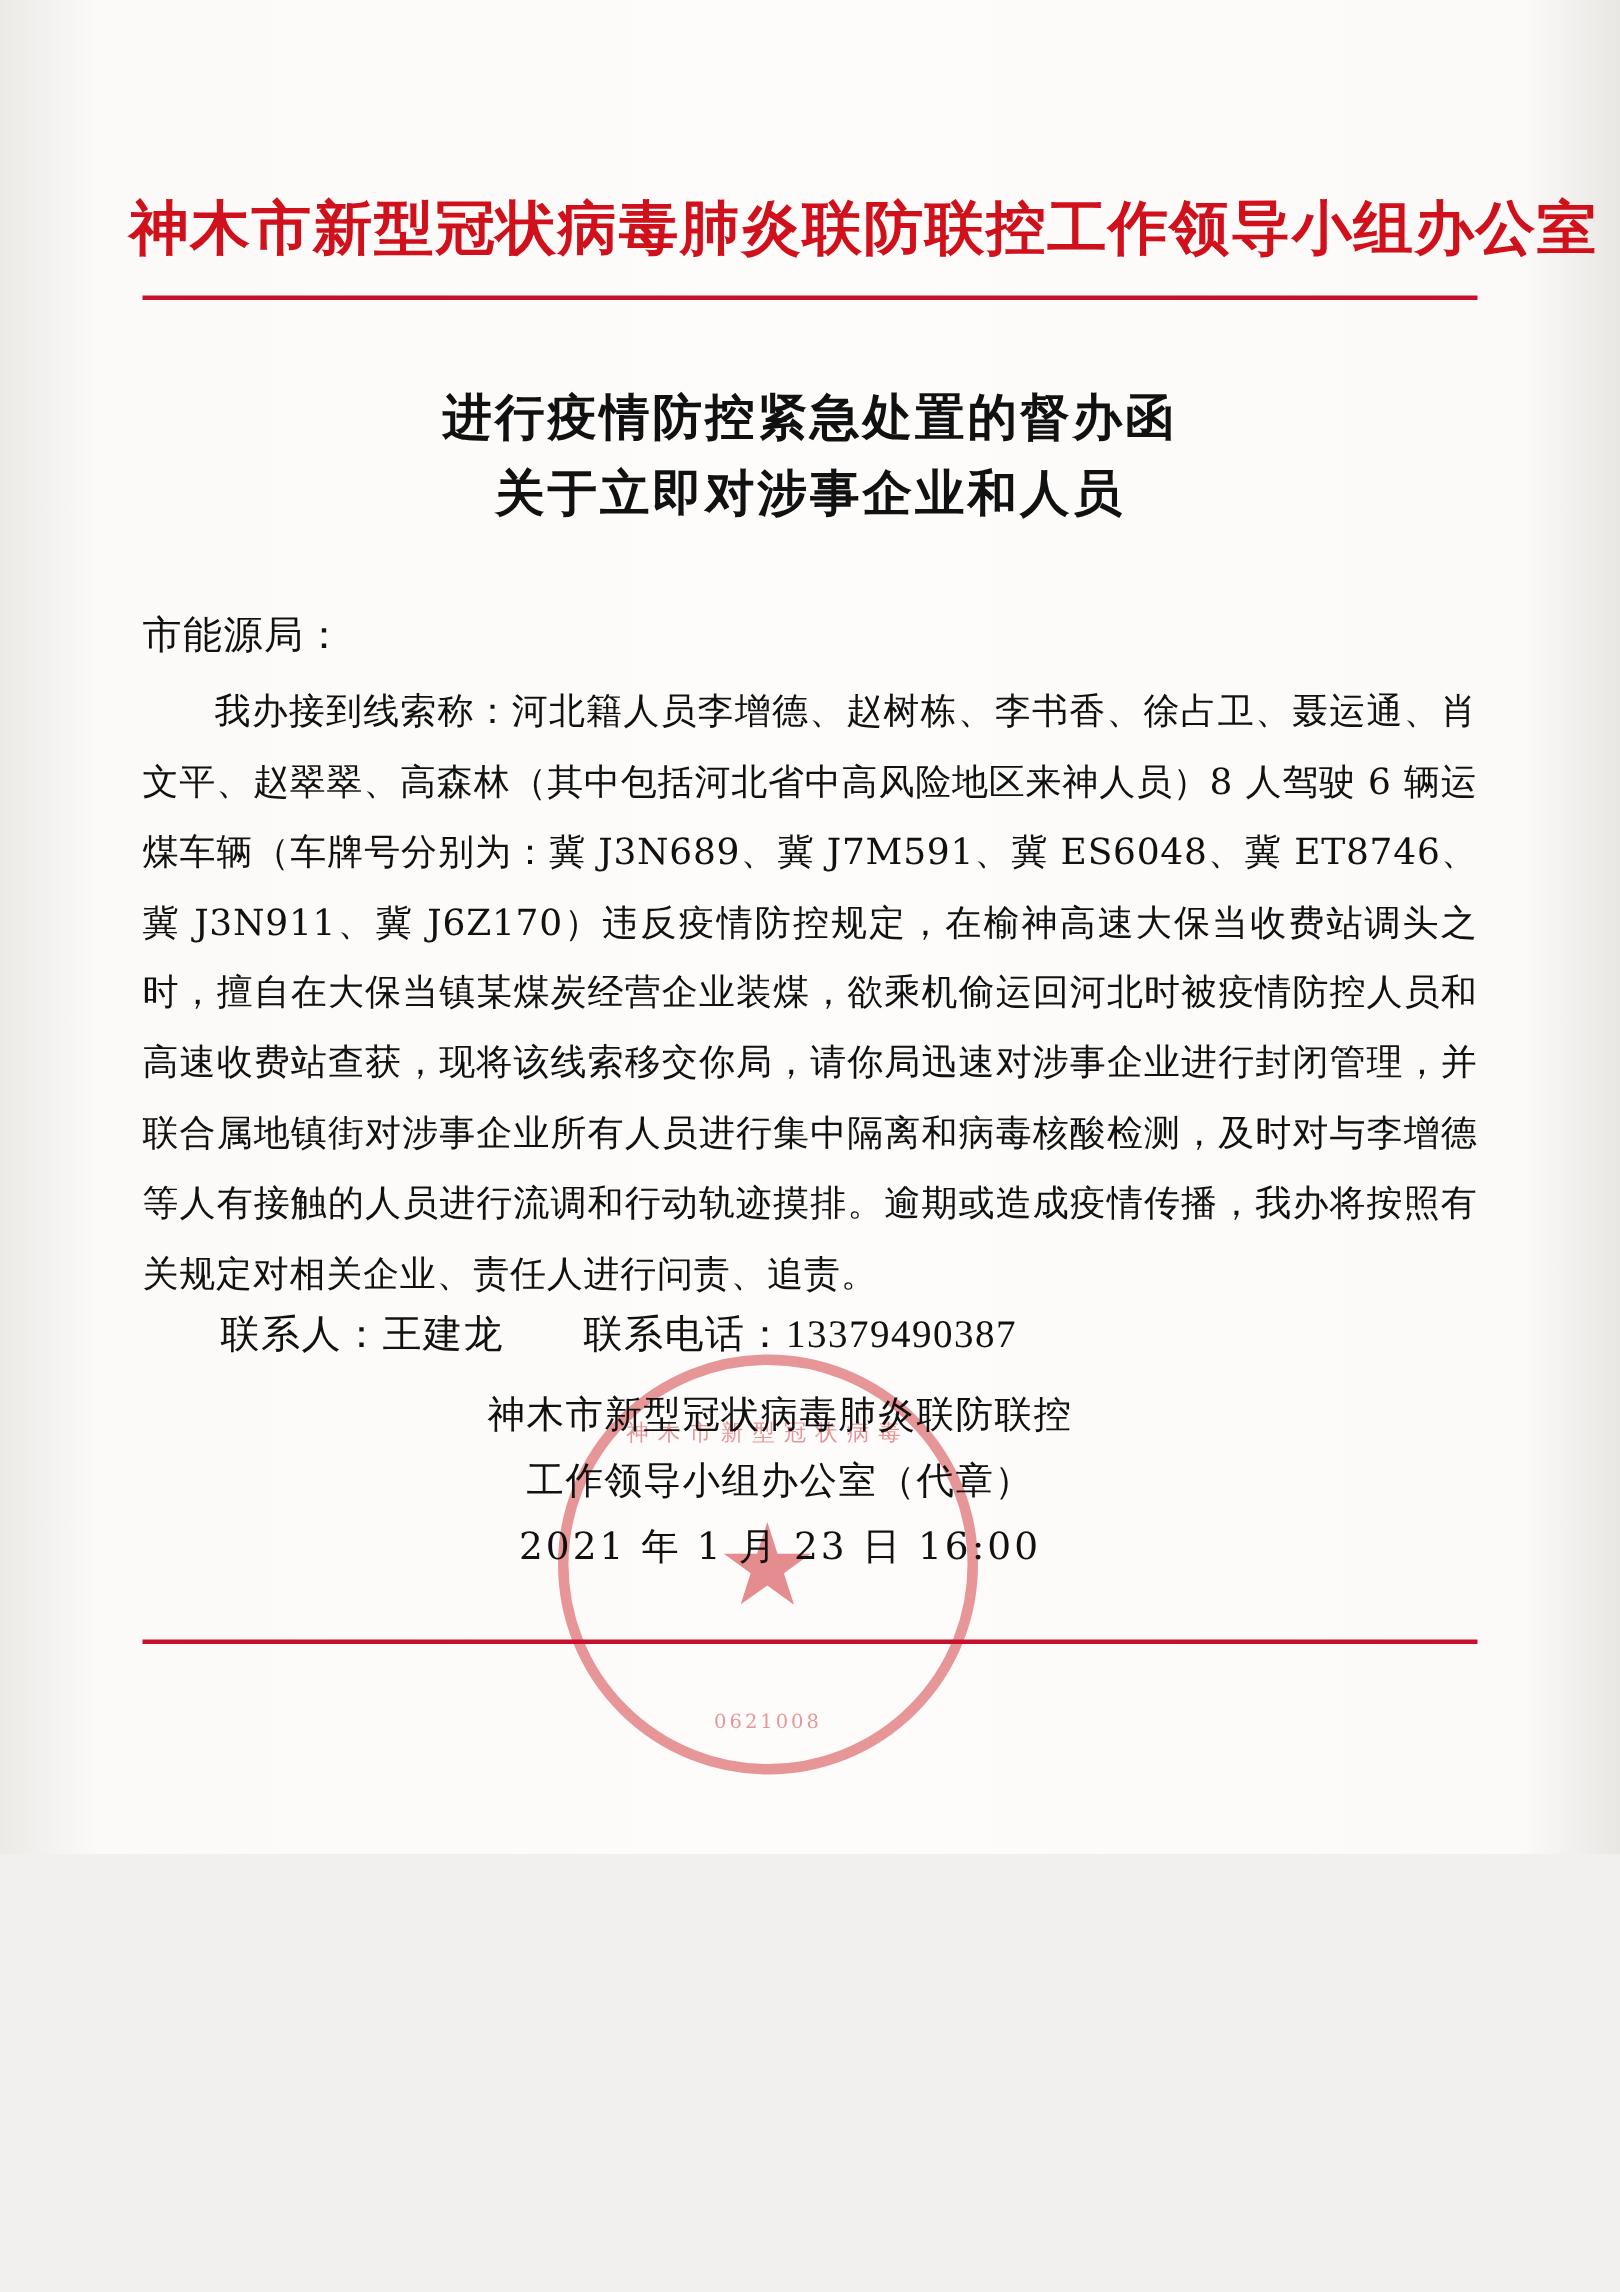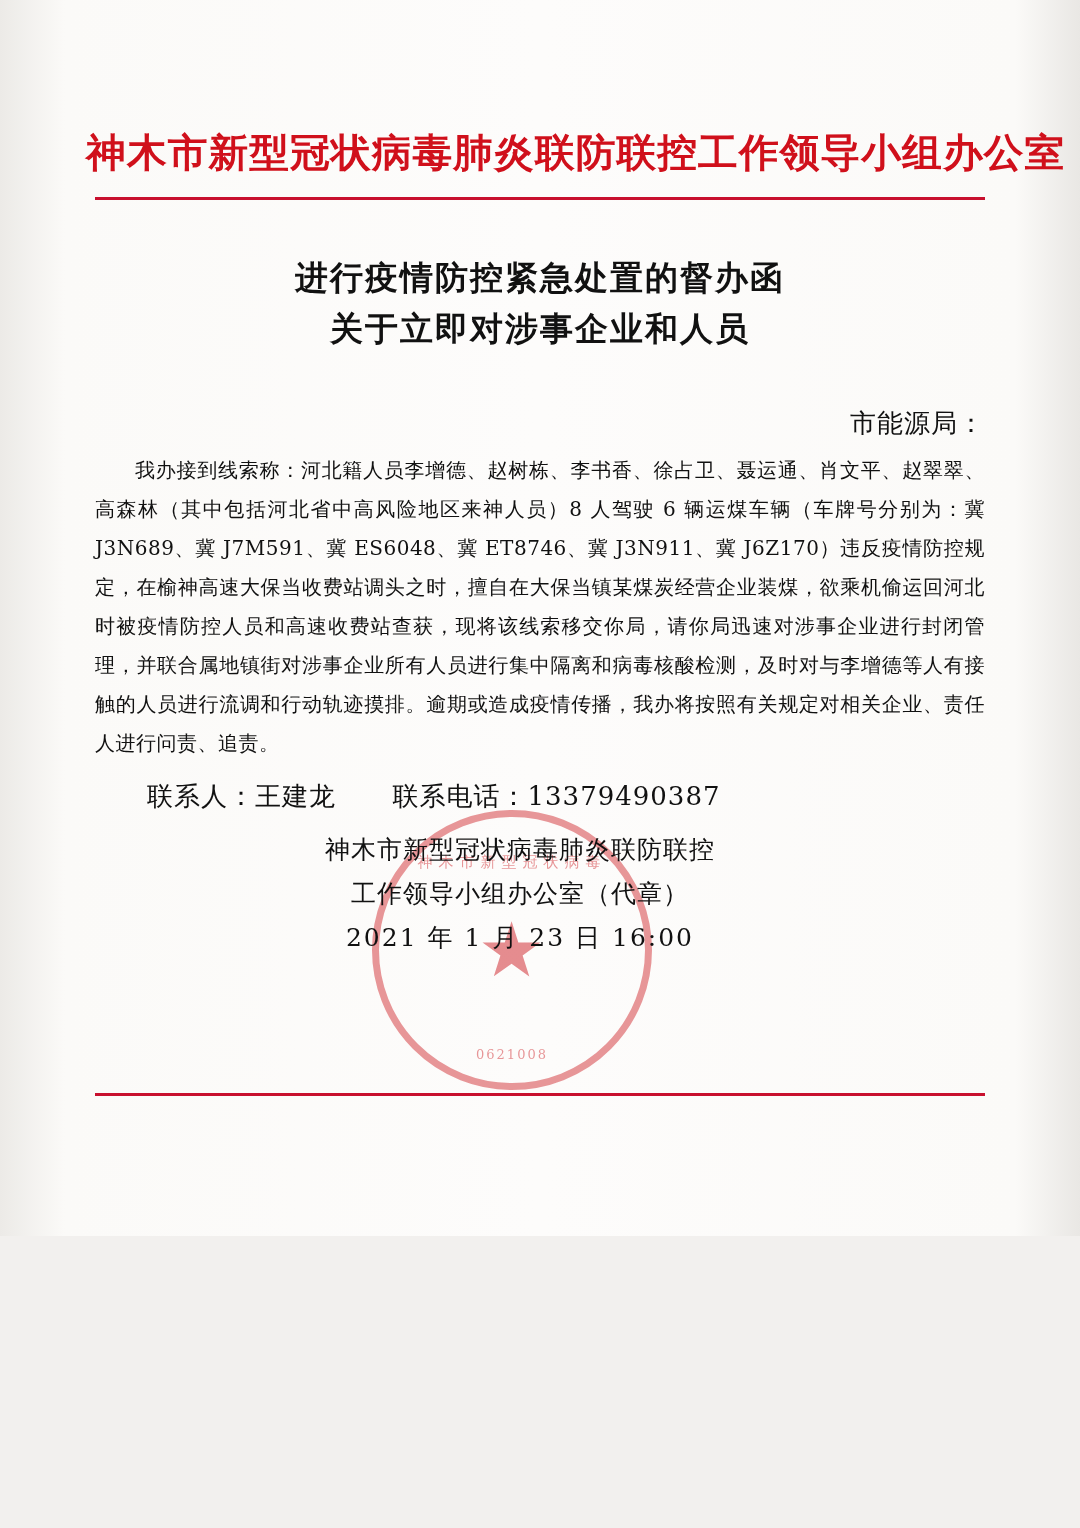--- a/index.html
+++ b/index.html
@@ -76,38 +76,38 @@
     color: #111;
     letter-spacing: 2px;
   }
 
   
   .recipient {
     margin-top: 52px;
     font-size: 26px;
     color: #111;
     letter-spacing: 1px;
-    text-align: right;
   }
   .body-text {
     margin-top: 10px;
-    font-size: 20px;
+    font-size: 24px;
     line-height: 1.95;
     color: #111;
     text-align: justify;
     text-align-last: left;
     text-indent: 2em;
     letter-spacing: 0.5px;
   }
   .contact-line {
-    margin-top: 16px;
+    margin-top: 0;
     font-size: 26px;
     color: #111;
     text-indent: 2em;
     letter-spacing: 1px;
+    font-family: Liberation Serif, serif;
   }
   .contact-gap {
     display: inline-block;
     width: 38px;
   }
 
   
   .signature {
     position: relative;
     margin-top: 14px;

